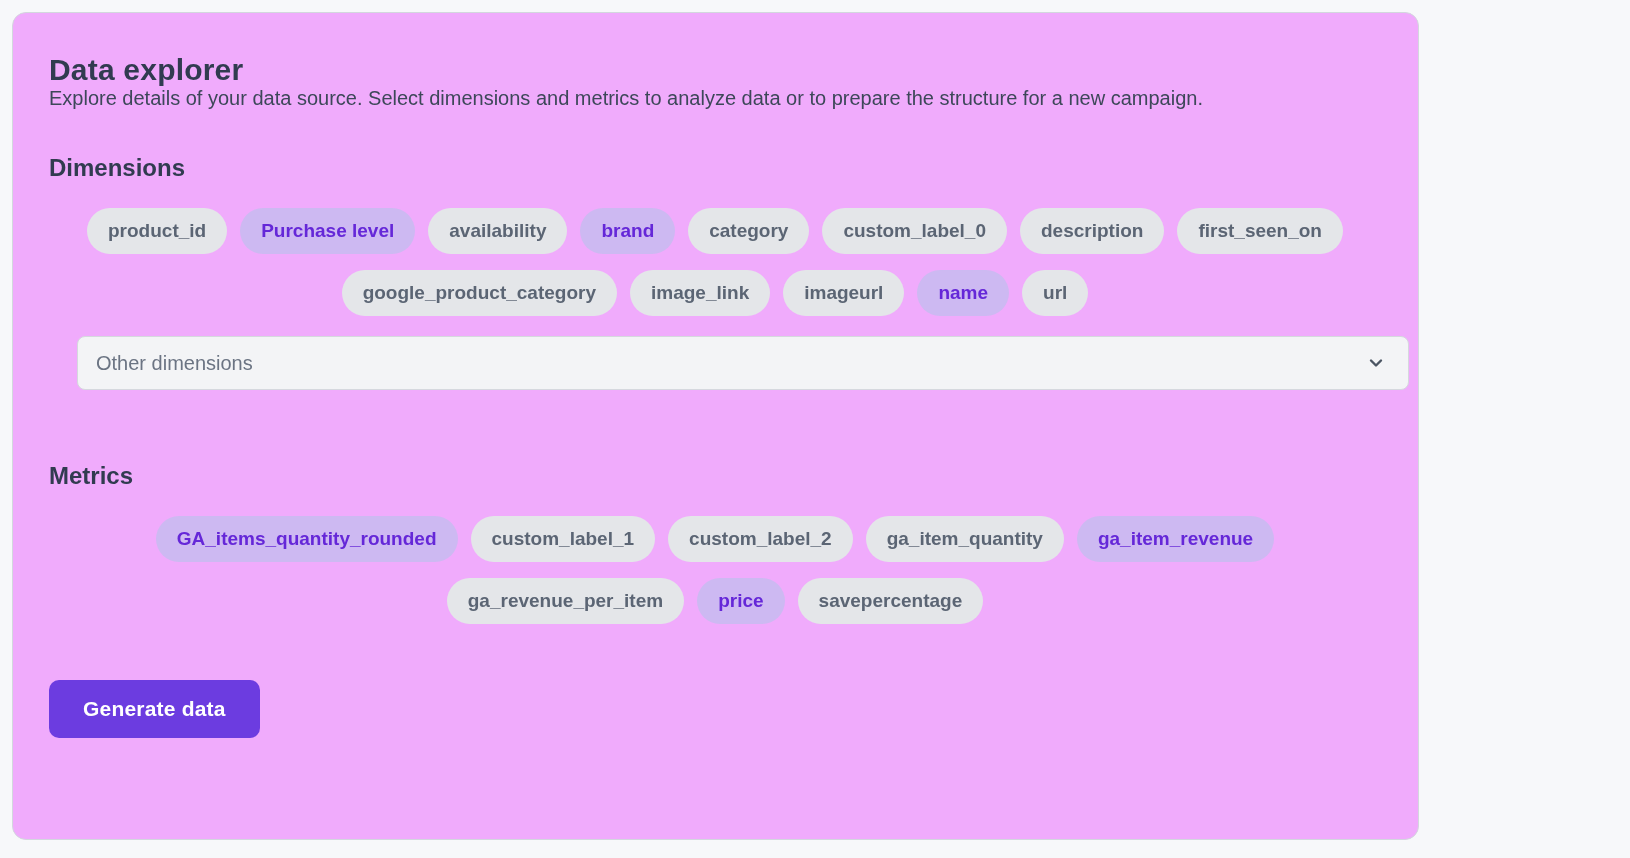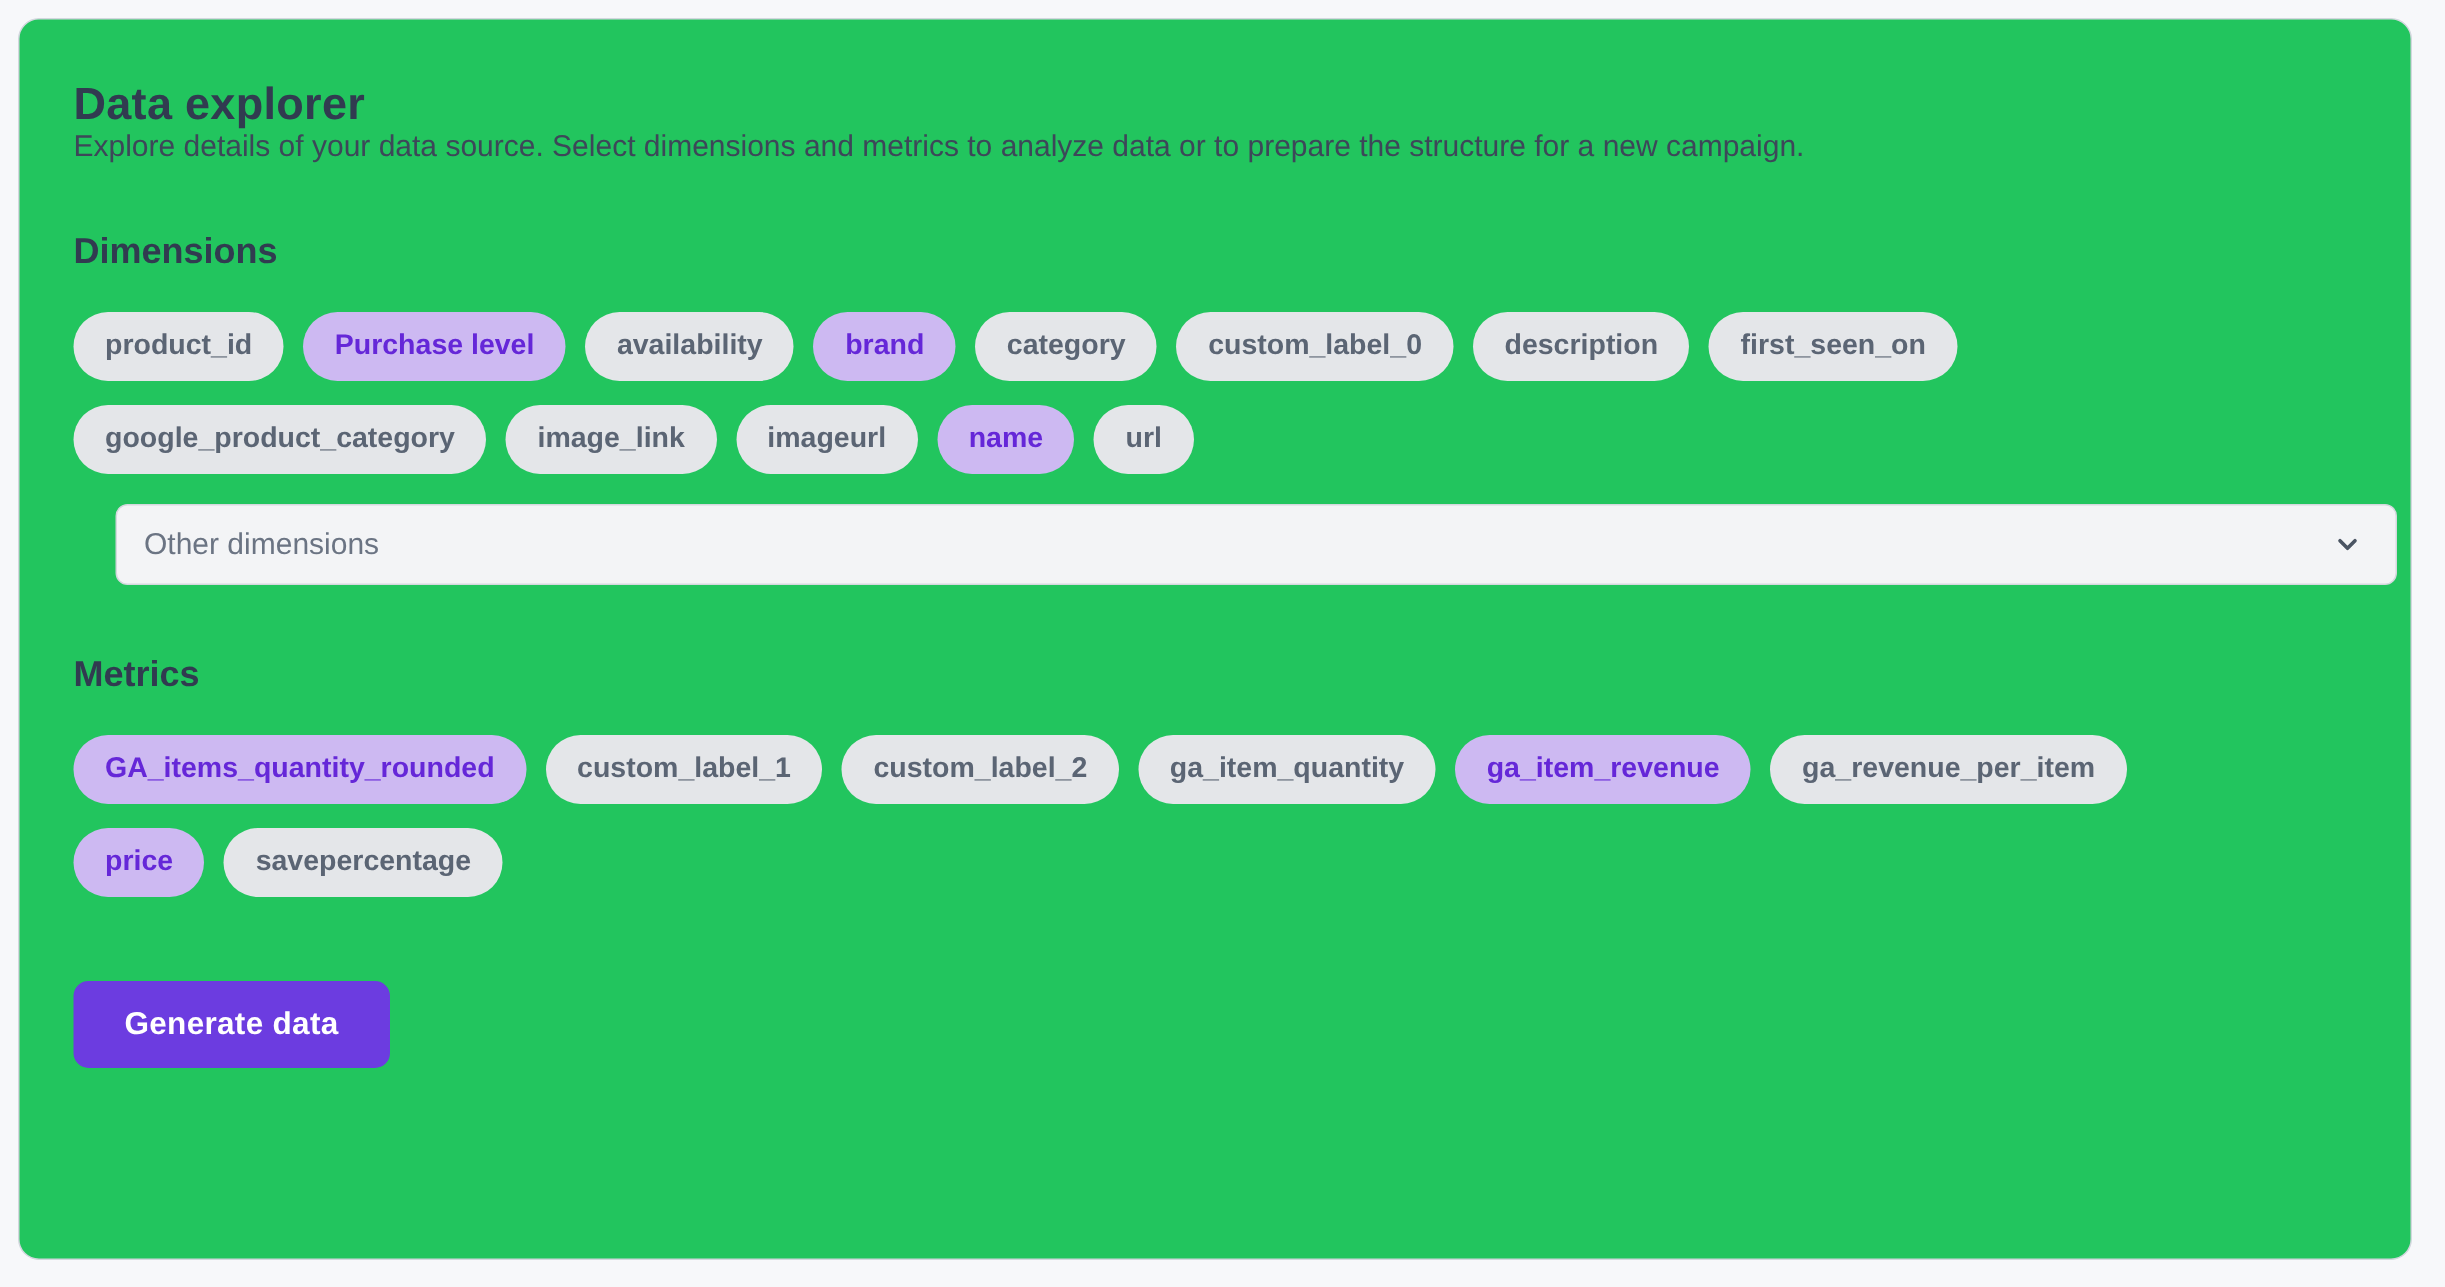--- a/index.html
+++ b/index.html
@@ -5,49 +5,50 @@
   * { box-sizing: border-box; margin: 0; padding: 0; }
   html, body {
     width: 1630px;
     height: 858px;
     background: var(--page-bg, #f7f8fa);
     font-family: "Liberation Sans", sans-serif;
   }
   .card {
     position: absolute;
     left: 12px; top: 12px;
-    width: 1596px; height: 828px;
-    background: #22c55e;
+    width: 1407px; height: 828px;
+    background: #f0abfc;
     border: 1px solid #d3d7de;
     border-radius: 14px;
     padding: 40px 37px 0 36px;
   }
   .page-title {
     font-size: 30px;
     font-weight: 700;
     color: #313b50;
     letter-spacing: 0.2px;
   }
   .page-subtitle {
     font-size: 20px;
     color: #3d4759;
   }
   .section-heading {
     font-size: 24px;
     font-weight: 700;
     color: #313b50;
   }
   .section-heading.dims { margin-top: 44px; }
-  .section-heading.mets { margin-top: 46px; }
+  .section-heading.mets { margin-top: 72px; }
   .chips {
     margin-top: 26px;
     display: flex;
     flex-wrap: wrap;
     gap: 16px 13px;
     max-width: 1420px;
+    justify-content: center;
   }
   .chip {
     display: inline-block;
     height: 46px;
     line-height: 46px;
     padding: 0 21px;
     border-radius: 23px;
     background: var(--chip-bg, #e4e6e9);
     color: var(--chip-text, #5b6574);
     font-size: 19px;

